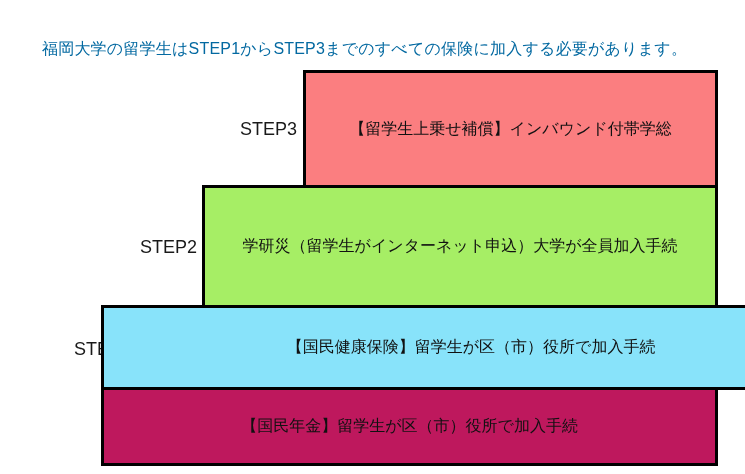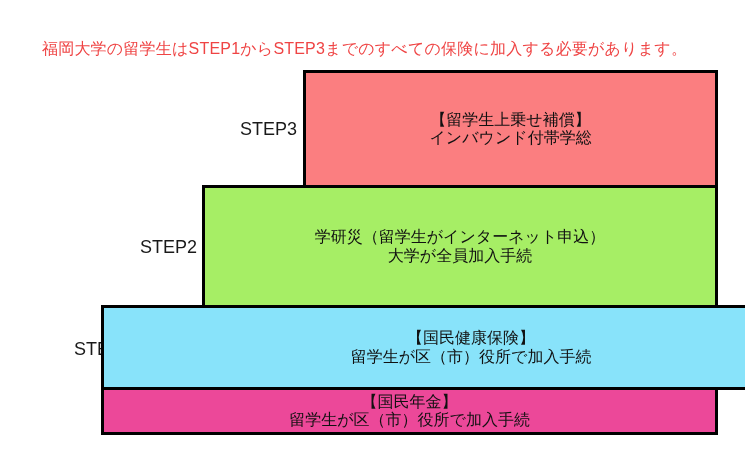--- a/index.html
+++ b/index.html
@@ -14,44 +14,43 @@
     background: #ffffff;
     overflow: hidden;
     font-family: "Liberation Sans", "DejaVu Sans", sans-serif;
   }
   .header-text {
     position: absolute;
     left: 42px;
     top: 39px;
     font-size: 16px;
     line-height: 20px;
-    color: #ef4444;
+    color: #0369a1;
     white-space: nowrap;
     letter-spacing: 0.2px;
   }
   .box {
     position: absolute;
     box-sizing: border-box;
     border: 3px solid #000000;
     display: flex;
-    flex-direction: column;
     align-items: center;
     justify-content: center;
     text-align: center;
     color: #111111;
     font-size: 16px;
     line-height: 18.5px;
   }
   .box .line {
     white-space: nowrap;
   }
   .box3 { left: 303px; top: 70px;  width: 415px; height: 118px; background: #fb7e80; }
   .box2 { left: 202px; top: 185px; width: 516px; height: 123px; background: #a6ee65; }
   .box1 { left: 101px; top: 305px; width: 740px; height: 85px;  background: #88e3fa; }
-  .box0 { left: 101px; top: 387px; width: 617px; height: 48px;  background: #ec4899; }
+  .box0 { left: 101px; top: 387px; width: 617px; height: 79px;  background: #be185d; }
   .step-label {
     position: absolute;
     font-size: 18px;
     line-height: 22px;
     color: #1a1a1a;
     text-align: left;
     white-space: nowrap;
   }
   .label3 { right: 448px; top: 118px; }
   .label2 { right: 548px; top: 236px; }

